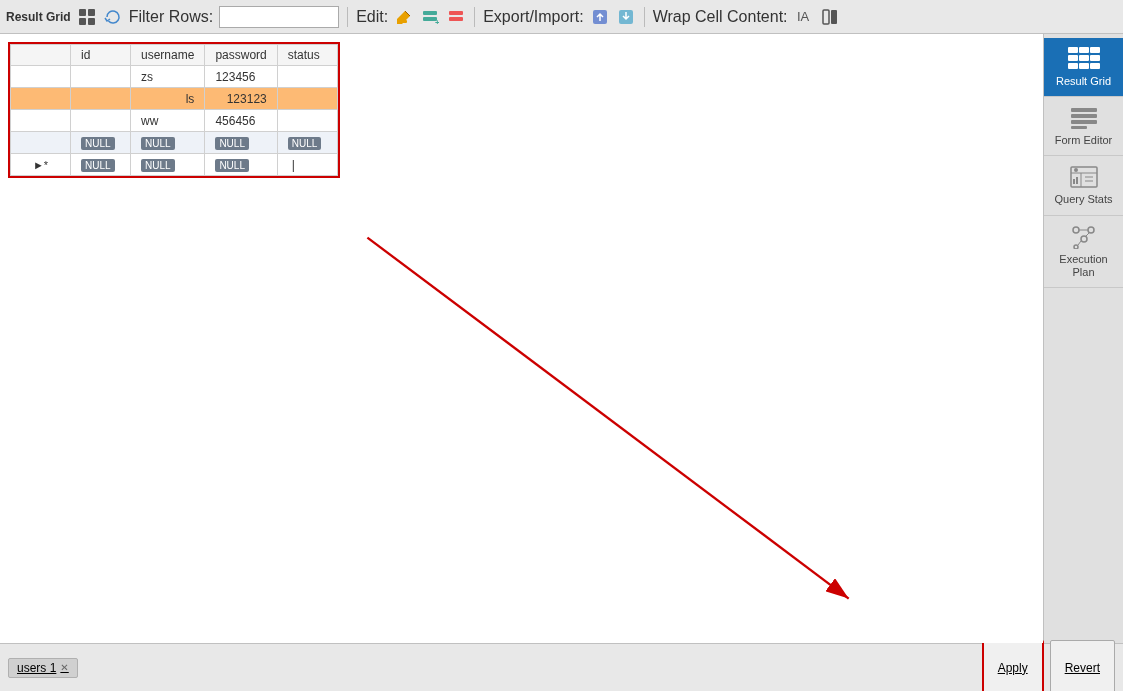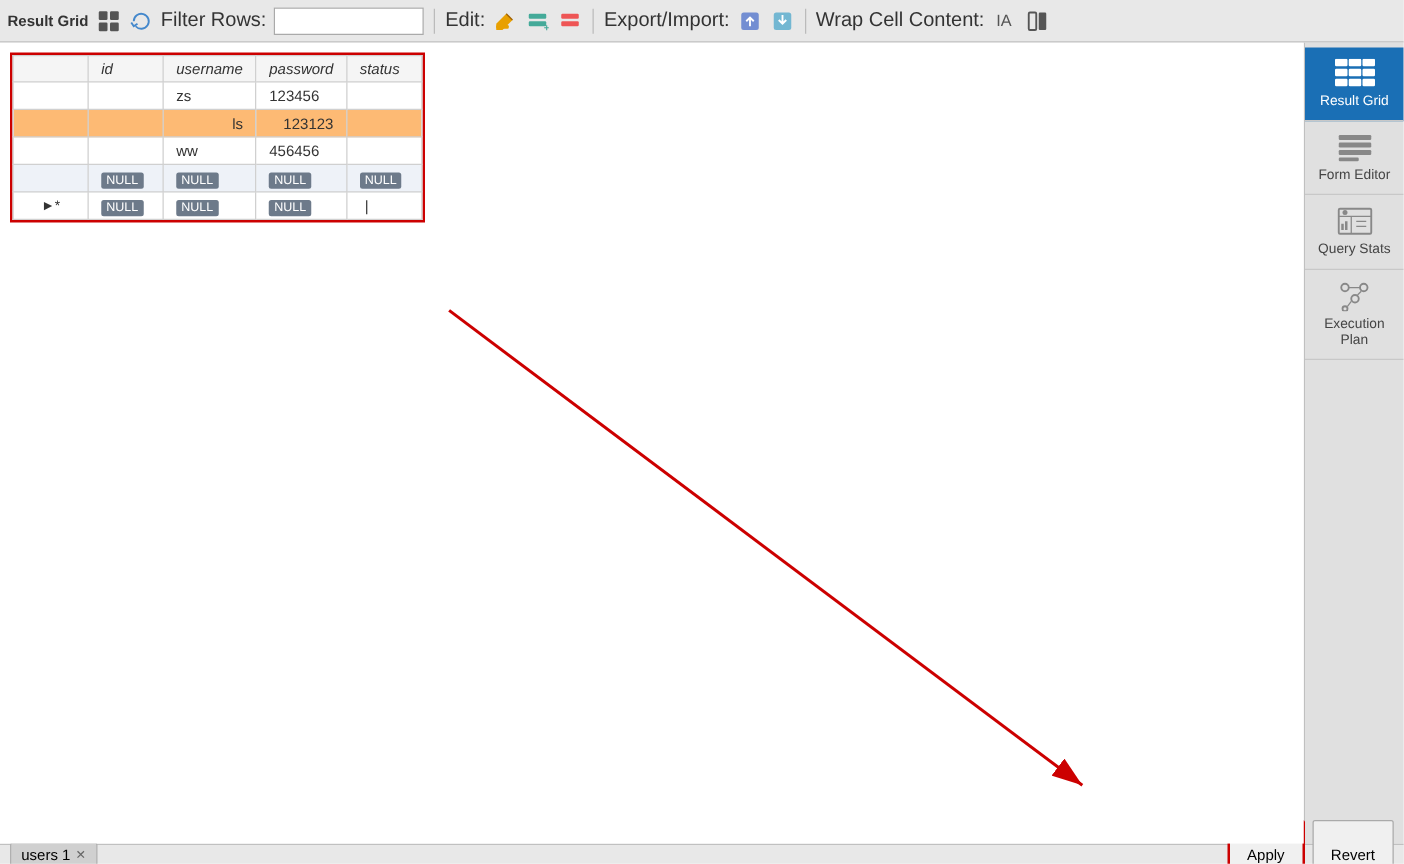--- a/index.html
+++ b/index.html
@@ -87,21 +87,20 @@
       font-size: 12px;
     }
     table.data-grid th {
       background: #f5f5f5;
       border: 1px solid #d0d0d0;
       padding: 3px 10px;
       font-weight: normal;
       text-align: left;
       color: #333;
       min-width: 60px;
-      font-style: italic;
     }
     table.data-grid td {
       border: 1px solid #d0d0d0;
       padding: 2px 10px;
       color: #333;
       min-width: 60px;
       height: 22px;
     }
     table.data-grid tr:nth-child(even) td {
       background: #eef2f8;
@@ -192,22 +191,23 @@
       justify-content: center;
     }
 
     
     .bottom-bar {
       display: flex;
       align-items: center;
       background: #e8e8e8;
       border-top: 1px solid #c0c0c0;
       padding: 4px 8px;
-      height: 16px;
+      height: 48px;
       justify-content: space-between;
+      text-decoration: underline;
     }
     .bottom-tabs {
       display: flex;
       align-items: center;
       gap: 4px;
     }
     .bottom-tab {
       display: flex;
       align-items: center;
       gap: 4px;

